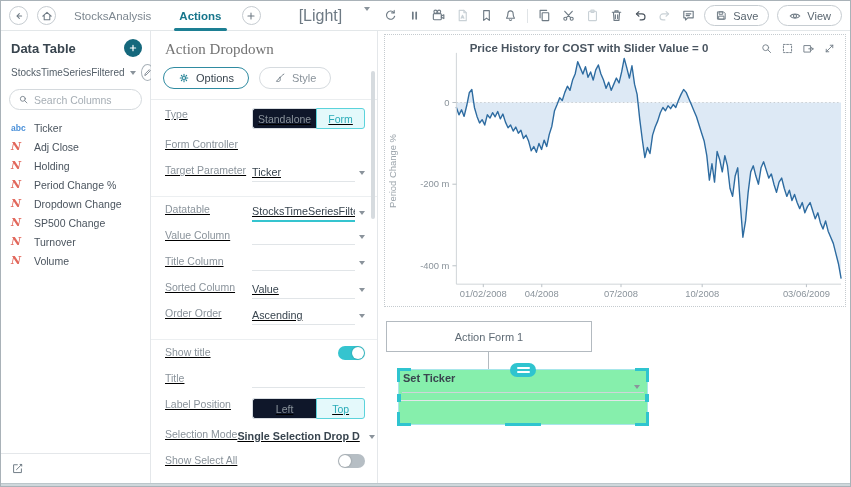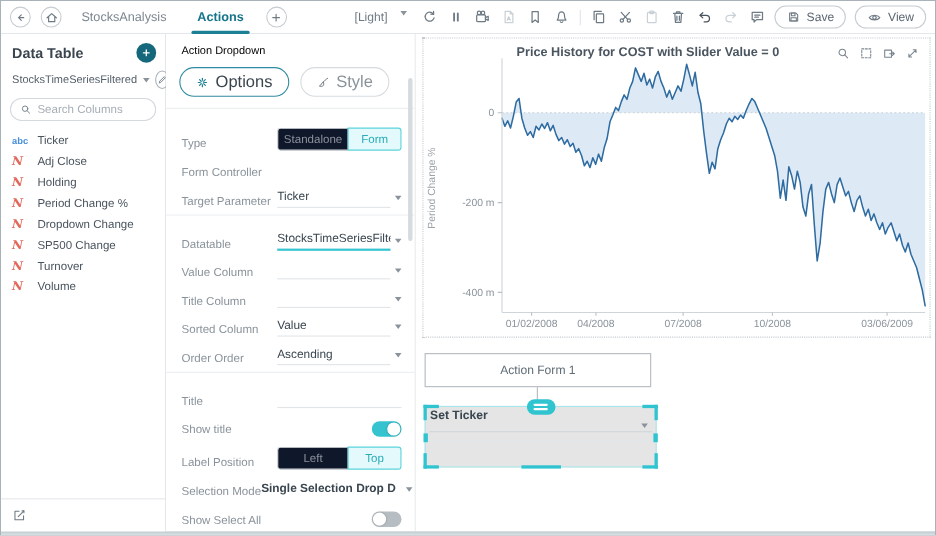--- a/index.html
+++ b/index.html
@@ -15,21 +15,21 @@
 
   
   .toolbar { height:30px; border-bottom:1px solid #e3e7e9; display:flex; align-items:center; padding:0 8px; background:#fff; }
   .circle-btn { width:19px; height:19px; min-width:19px; border:1px solid #c6ccd1; border-radius:50%; display:flex; align-items:center; justify-content:center; color:#6e7a84; background:#fff; }
   .circle-btn + .circle-btn { margin-left:9px; }
   .tabs { display:flex; gap:28px; margin:0 20px 0 18px; height:30px;justify-content:space-between; }
   .tab { font-size:11.5px; color:#7d8790; line-height:30px; position:relative; cursor:default; }
   .tab.active { color:#16758b; font-weight:bold; }
   .tab.active::after { content:''; position:absolute; left:-5px; right:-5px; bottom:0; height:3px; background:#1d7f93; border-radius:2px; }
   .spacer { flex:1; }
-  .theme { display:flex; gap:12px; font-size:11px; color:#6e7a84; margin-right:13px; }
+  .theme { display:flex; gap:22px; font-size:16px; color:#6e7a84; margin-right:13px; }
   .tb-icons { display:flex; align-items:center; gap:9px; }
   .vsep { width:1px; height:14px; background:#e0e4e7; }
   .pill-btn { display:flex; align-items:center; gap:5px; height:21px; padding:0 10px; border:1px solid #c6ccd1; border-radius:11px; font-size:11px; color:#5a6670; background:#fff; margin-left:8px; }
 
   
   .main { display:flex; height:452px; }
   .bottom-strip { height:5px; background:#cfd8dc; border-top:1px solid #bcc6cb; }
 
   
   .left-panel { width:150px; min-width:150px; border-right:1px solid #e4e7ea; position:relative; background:#fff; }
@@ -46,28 +46,28 @@
   .col-list { padding:2px 10px; }
   .col-row { display:flex; align-items:center; gap:7px; height:15px; margin-bottom:4px; }
   .cicon { width:16px; text-align:left; }
   .cicon.abc { color:#4a90d9; font-weight:bold; font-size:8.5px; letter-spacing:0; }
   .cicon.num { color:#e2685c; font-style:italic; font-weight:bold; font-size:11px; font-family:"DejaVu Serif",serif; }
   .cname { font-size:10.5px; color:#4a545e; white-space:nowrap; }
   .lp-footer { position:absolute; left:0; right:0; bottom:0; border-top:1px solid #e4e7ea; display:flex; align-items:center; gap:7px; padding:8px 10px; font-size:10.5px; color:#39454f; background:#fff; }
 
   
   .mid-panel { width:227px; min-width:227px; border-right:1px solid #e4e7ea; position:relative; background:#fff; overflow:hidden; }
-  .ap-title { padding:10px 0 7px 14px; font-size:10px; color:#000000; }
+  .ap-title { padding:10px 0 7px 14px; font-size:15px; color:#737373;font-family:Liberation Serif, serif; }
   .ap-btns { display:flex; gap:10px; padding:2px 0 10px 12px; border-bottom:1px solid #eaedef; }
-  .pill { display:flex; gap:6px; align-items:center; border-radius:14px; padding:4px 14px; font-size:15px; background:#fff; }
+  .pill { display:flex; gap:6px; align-items:center; border-radius:14px; padding:4px 14px; font-size:11px; background:#fff; }
   .pill.opt { border:1px solid #2f8ba1; color:#39454f; }
   .pill.opt .ic { color:#1d7f93; }
   .pill.sty { border:1px solid #d6dbdf; color:#8a939b; }
   .fields { padding:8px 12px 0 14px; }
-  .frow { display:flex; align-items:flex-end; height:26px; }
+  .frow { display:flex; align-items:flex-start; height:26px;text-decoration:underline; }
   .frow.tall { height:30px; }
   .flabel { flex:1; font-size:10.5px; color:#8a939b; white-space:nowrap; }
   .fctl { width:113px; min-width:113px; display:flex; align-items:center; gap:4px; }
   .fval { flex:1; font-size:10.8px; color:#39454f; border-bottom:1px solid #e1e5e8; padding:2px 0 3px 0; min-height:16px; white-space:nowrap; overflow:hidden; }
   .fval.teal-under { border-bottom:2px solid #35c4cf; }
   .divider { height:1px; background:#eceff1; margin:6px -12px 6px -14px; }
   .seg { display:flex; width:113px; height:21px; }
   .seg-item { display:flex; align-items:center; justify-content:center; font-size:10.5px; color:#8a939b; border:1px solid #d8dde1; background:#0f172a; }
   .seg-item:first-child { flex:1.35; border-radius:3px 0 0 3px; border-right:none; }
   .seg-item:last-child { flex:1; border-radius:0 3px 3px 0; }
@@ -80,21 +80,21 @@
   .mid-scrollbar { position:absolute; top:40px; right:2px; width:4px; height:148px; border-radius:2px; background:#d6dbdf; }
 
   
   .right-panel { flex:1; position:relative; background:#fff; }
   .chart-card { position:absolute; left:6px; top:3px; right:4px; height:273px; border:1px dotted #c5cbcf; background:#fff; }
   .chart-title { position:absolute; top:7px; left:48px; right:100px; text-align:center; font-size:11.5px; font-weight:bold; color:#4a5560; z-index:2; }
   .chart-icons { position:absolute; top:7px; right:9px; display:flex; gap:8px; z-index:2; color:#7a858e; }
   .chart-plot { position:absolute; left:0; top:0; width:100%; height:100%; }
   .afbox { position:absolute; left:8px; top:290px; width:206px; height:31px; border:1px solid #b3bac0; background:#fff; display:flex; align-items:center; justify-content:center; font-size:11px; color:#5f6b75; }
   .connector { position:absolute; left:110px; top:321px; height:17px; width:1px; background:#b3bac0; }
-  .widget { position:absolute; left:8px; top:338px; width:211px; height:56px; border:1px solid #a7e6ea; background:#e5e5e5; }
+  .widget { position:absolute; left:20px; top:338px; width:250px; height:56px; border:1px solid #a7e6ea; background:#86efac; }
   .wlabel { position:absolute; top:2px; left:4px; font-size:11px; font-weight:bold; color:#39454f; }
   .whandle { position:absolute; top:-7px; left:50%; transform:translateX(-50%); width:26px; height:14px; background:#2fc4cf; border-radius:7px; display:flex; flex-direction:column; align-items:center; justify-content:center; gap:2px; z-index:2; }
   .whandle i { width:13px; height:2px; background:#fff; border-radius:1px; }
   .wline1 { position:absolute; left:3px; right:3px; top:22px; border-bottom:1px solid #cfd5d9; }
   .wcaret { position:absolute; right:7px; top:15px; }
   .wline2 { position:absolute; left:1px; right:1px; top:30px; border-bottom:1px solid #e2e6e9; }
   .mh { position:absolute; top:24px; width:4px; height:8px; background:#2fc4cf; }
   .mh.l { left:-2px; } .mh.r { right:-2px; }
   .bbar { position:absolute; bottom:-2px; left:50%; transform:translateX(-50%); width:36px; height:3px; background:#2fc4cf; }
   .br { position:absolute; width:14px; height:14px; }
@@ -478,31 +478,31 @@
         </div>
         <div class="frow">
           <span class="flabel">Order Order</span>
           <div class="fctl">
             <span class="fval">Ascending</span>
             <span class="caret"></span>
           </div>
         </div>
         <div class="divider"></div>
         <div class="frow">
-          <span class="flabel">Title</span>
-          <div class="fctl">
-            <span class="fval"></span>
-          </div>
-        </div>
-        <div class="frow">
           <span class="flabel">Show title</span>
           <div class="fctl right">
             <span class="toggle on">
                 <span class="knob"></span>
               </span>
+          </div>
+        </div>
+        <div class="frow">
+          <span class="flabel">Title</span>
+          <div class="fctl">
+            <span class="fval"></span>
           </div>
         </div>
         <div class="frow tall">
           <span class="flabel">Label Position</span>
           <div class="seg">
             <span class="seg-item">Left</span>
             <span class="seg-item active">Top</span>
           </div>
         </div>
         <div class="frow">

